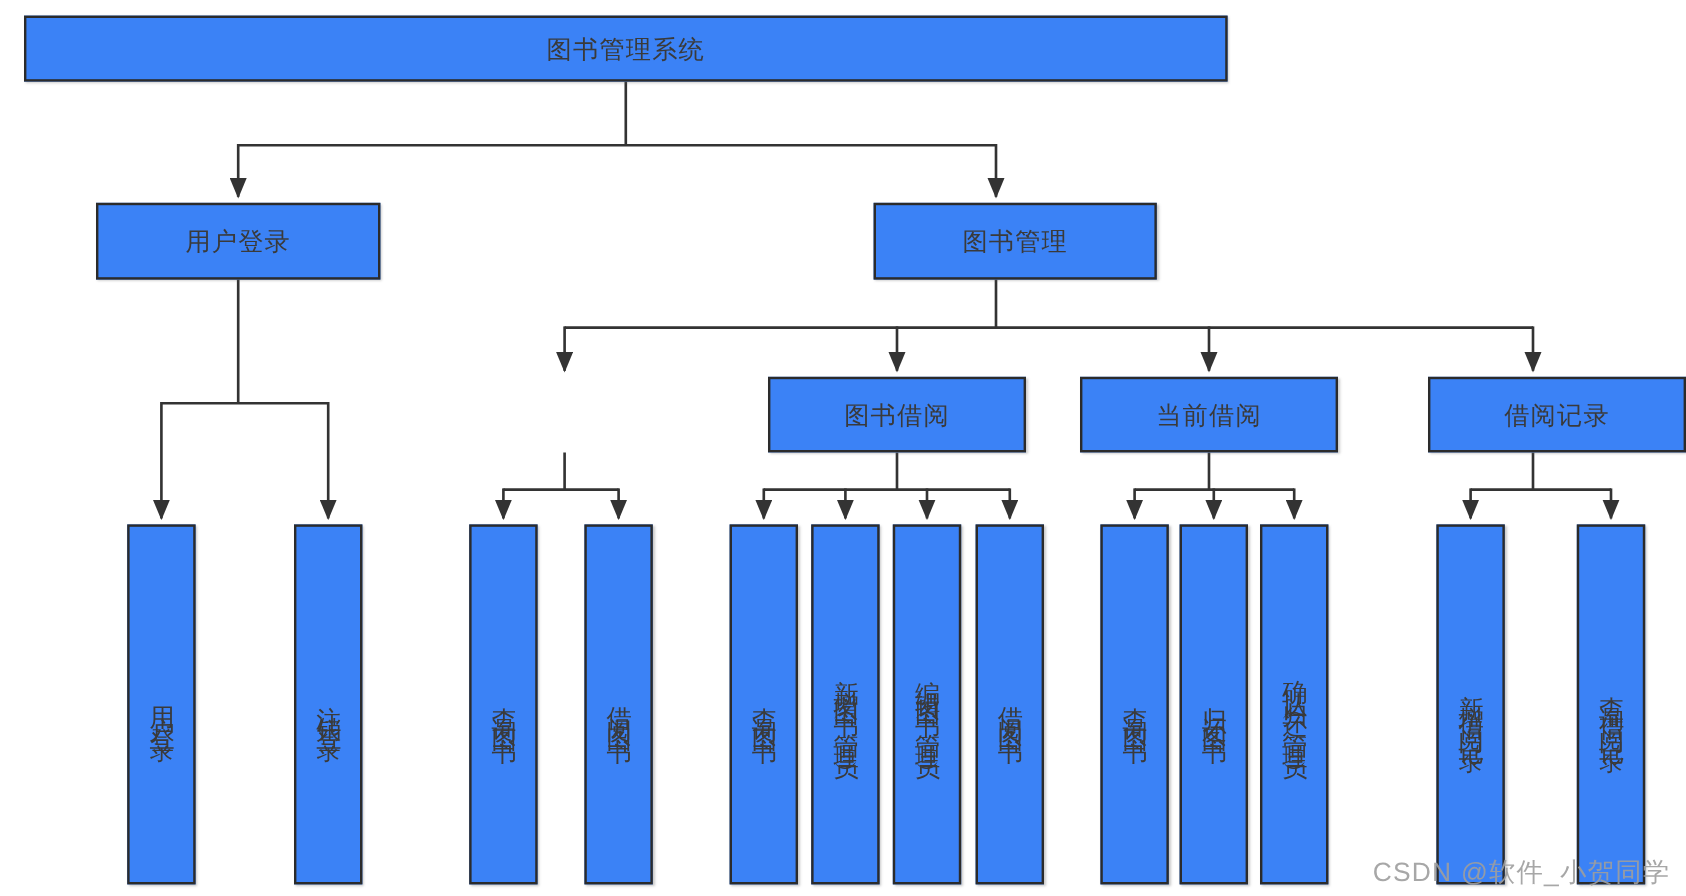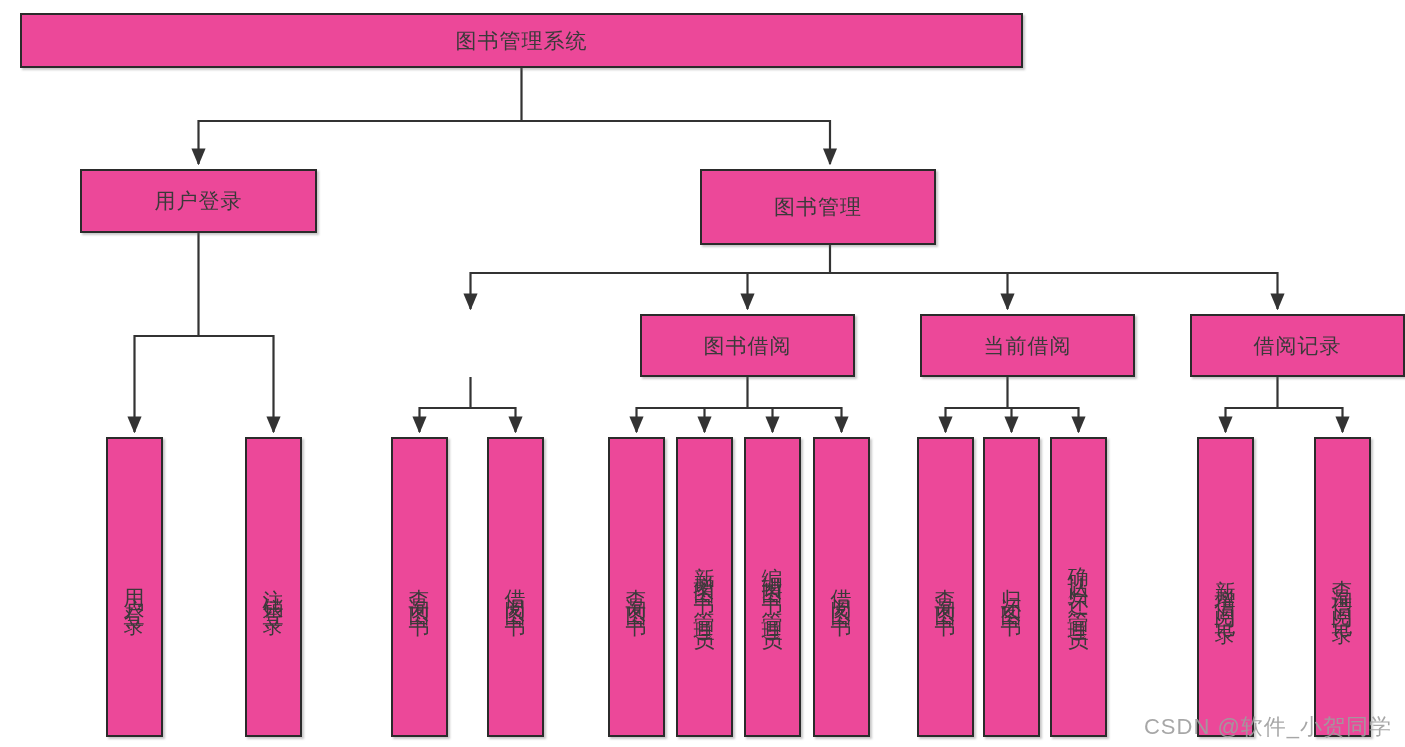--- a/index.html
+++ b/index.html
@@ -13,38 +13,39 @@
     overflow: hidden;
   }
   .connectors {
     position: absolute;
     left: 0; top: 0;
     width: 1405px; height: 747px;
     pointer-events: none;
   }
   .node {
     position: absolute;
-    background: #ec4899;
+    background: #3b82f6;
     border: 2.5px solid #2b2b2b;
     box-shadow: 1.5px 1.5px 2px rgba(100,100,100,0.35);
     display: flex;
     align-items: center;
     justify-content: center;
     font-size: 21px;
     color: #3a3a3a;
     letter-spacing: 1px;
     text-align: left;
+    font-family: Liberation Serif, serif;
   }
   .node.root   { left: 20px;  top: 13px;  width: 1003px; height: 55px; }
   .node.lvl2-a { left: 80px;  top: 169px; width: 237px;  height: 64px; }
-  .node.lvl2-b { left: 700px; top: 169px; width: 236px;  height: 76px; }
+  .node.lvl2-b { left: 728px; top: 169px; width: 236px;  height: 64px; }
   .node.lvl3   { top: 314px; width: 215px; height: 63px; }
   .node.l3-1 { left: 363px; }
   .node.l3-2 { left: 640px; }
-  .node.l3-3 { left: 900px; margin-left: 20px; }
+  .node.l3-3 { left: 900px; }
   .node.l3-4 { left: 1170px; margin-left: 20px; }
   .node.leaf {
     top: 437px;
     width: 57px;
     height: 300px;
     writing-mode: vertical-rl;
     letter-spacing: 9px;
     line-height: 1;
     font-size: 21px;
     padding-top: 6px;

